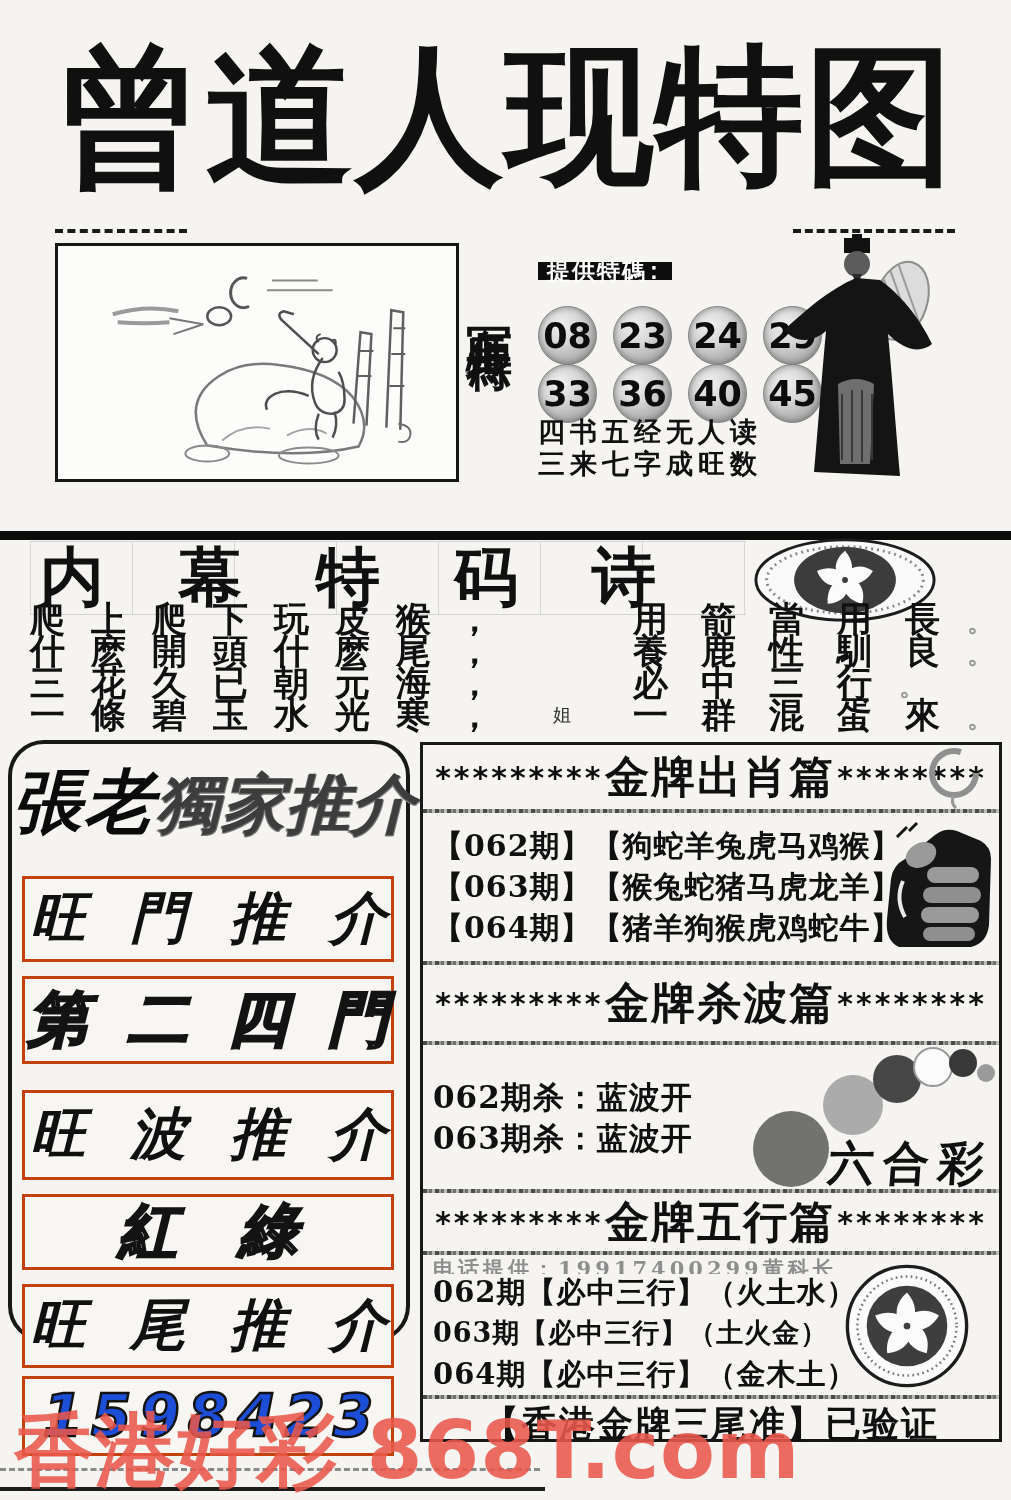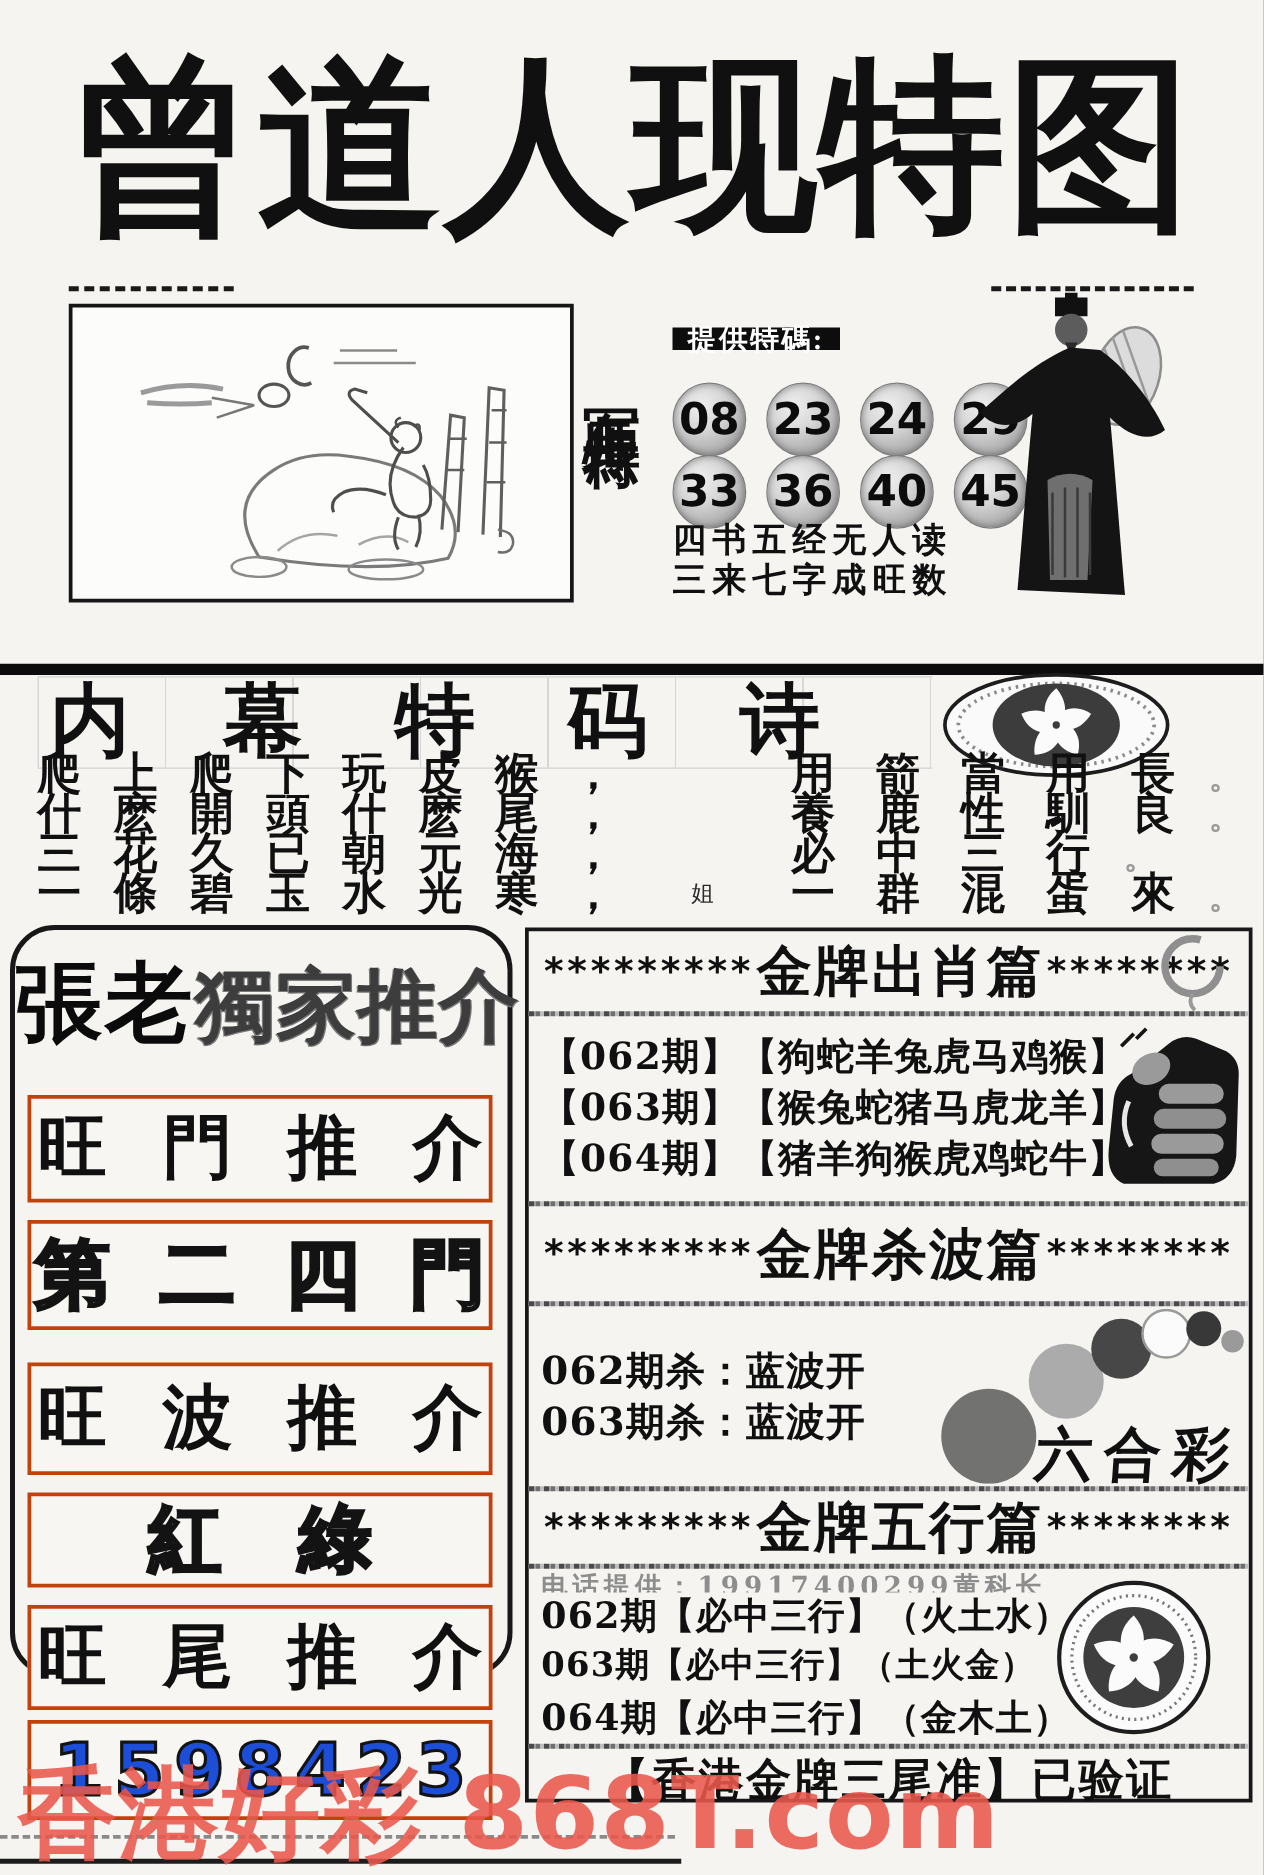--- a/index.html
+++ b/index.html
@@ -24,21 +24,21 @@
   }
   .strategist{
     position:absolute;left:460px;top:290px;height:196px;
     writing-mode:vertical-rl;text-orientation:upright;
     font-size:46px;font-weight:700;letter-spacing:6px;line-height:60px;
   }
   .tip-box{
     position:absolute;left:538px;top:262px;width:134px;height:18px;
     background:#0d0d0d;color:#fdfdfd;font-size:23px;font-weight:700;
     display:flex;align-items:center;justify-content:center;letter-spacing:2px;
-    font-family:Liberation Serif, serif;
+    font-family:Liberation Mono, monospace;
   }
   .ball{
     position:absolute;width:57px;height:57px;border-radius:50%;
     background:radial-gradient(circle at 38% 32%,#efefef 0%,#d8d8d8 35%,#a9a9a9 75%,#8f8f8f 100%);
     border:1px solid #7d7d7d;
     display:flex;align-items:center;justify-content:center;
     font-size:35px;font-weight:900;color:#0c0c0c;
     font-family:"DejaVu Sans","Liberation Sans",sans-serif;
     box-shadow:inset 0 0 6px rgba(60,60,60,.55);
   }
@@ -63,21 +63,21 @@
     position:absolute;left:30px;top:603px;width:975px;
   }
   .poem-line{display:flex;align-items:baseline;height:32px;line-height:32px;font-size:35px;font-weight:600;white-space:nowrap;}
   .poem-left{display:inline-block;width:585px;letter-spacing:26px;}
   .poem-right{display:inline-block;letter-spacing:33px;margin-left:18px;}
   .poem-end{color:#9a9a9a;font-size:26px;margin-left:-6px;}
   .small-note{position:absolute;left:553px;top:703px;font-size:18px;color:#2a2a2a;}
   
   .left-col{
     position:absolute;left:8px;top:740px;width:402px;height:602px;
-    border:4px solid #181818;border-radius:36px;box-sizing:border-box;
+    border:4px solid #181818;border-radius:36px;box-sizing:border-box;font-style:italic;
   }
   .lc-header{
     position:absolute;left:0;top:12px;width:100%;text-align:center;white-space:nowrap;
     font-family:"DejaVu Sans","Liberation Sans",sans-serif;
   }
   .lc-h1{font-size:70px;font-weight:900;color:#0b0b0b;letter-spacing:2px;}
   .lc-h2{font-size:64px;font-weight:900;color:#3d3d3d;letter-spacing:1px;
          text-shadow:1px 1px 0 #7a7a7a,-1px 1px 0 #7a7a7a;}
   .lc-box{
     position:absolute;left:10px;width:372px;border:3px solid #c2410c;box-sizing:border-box;

